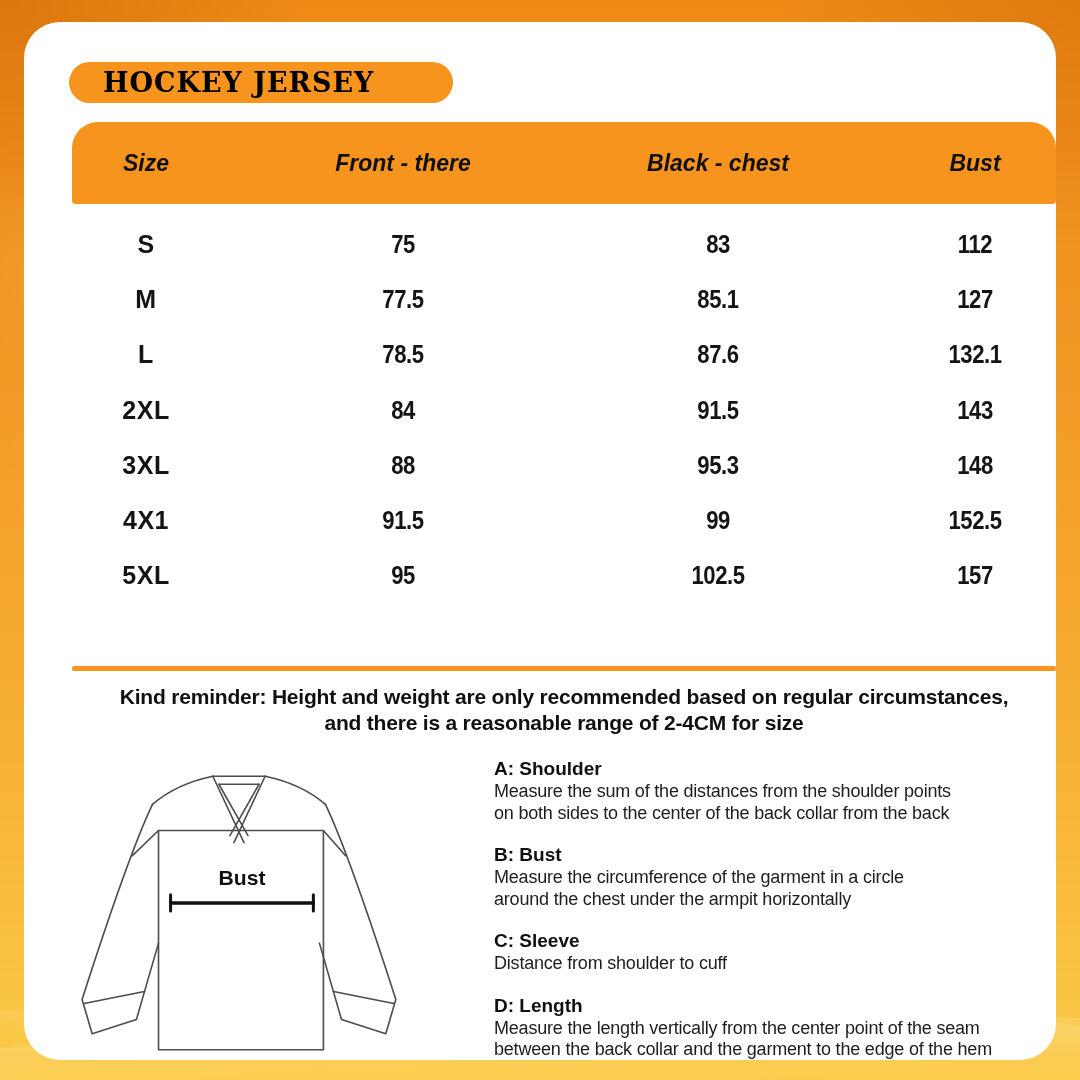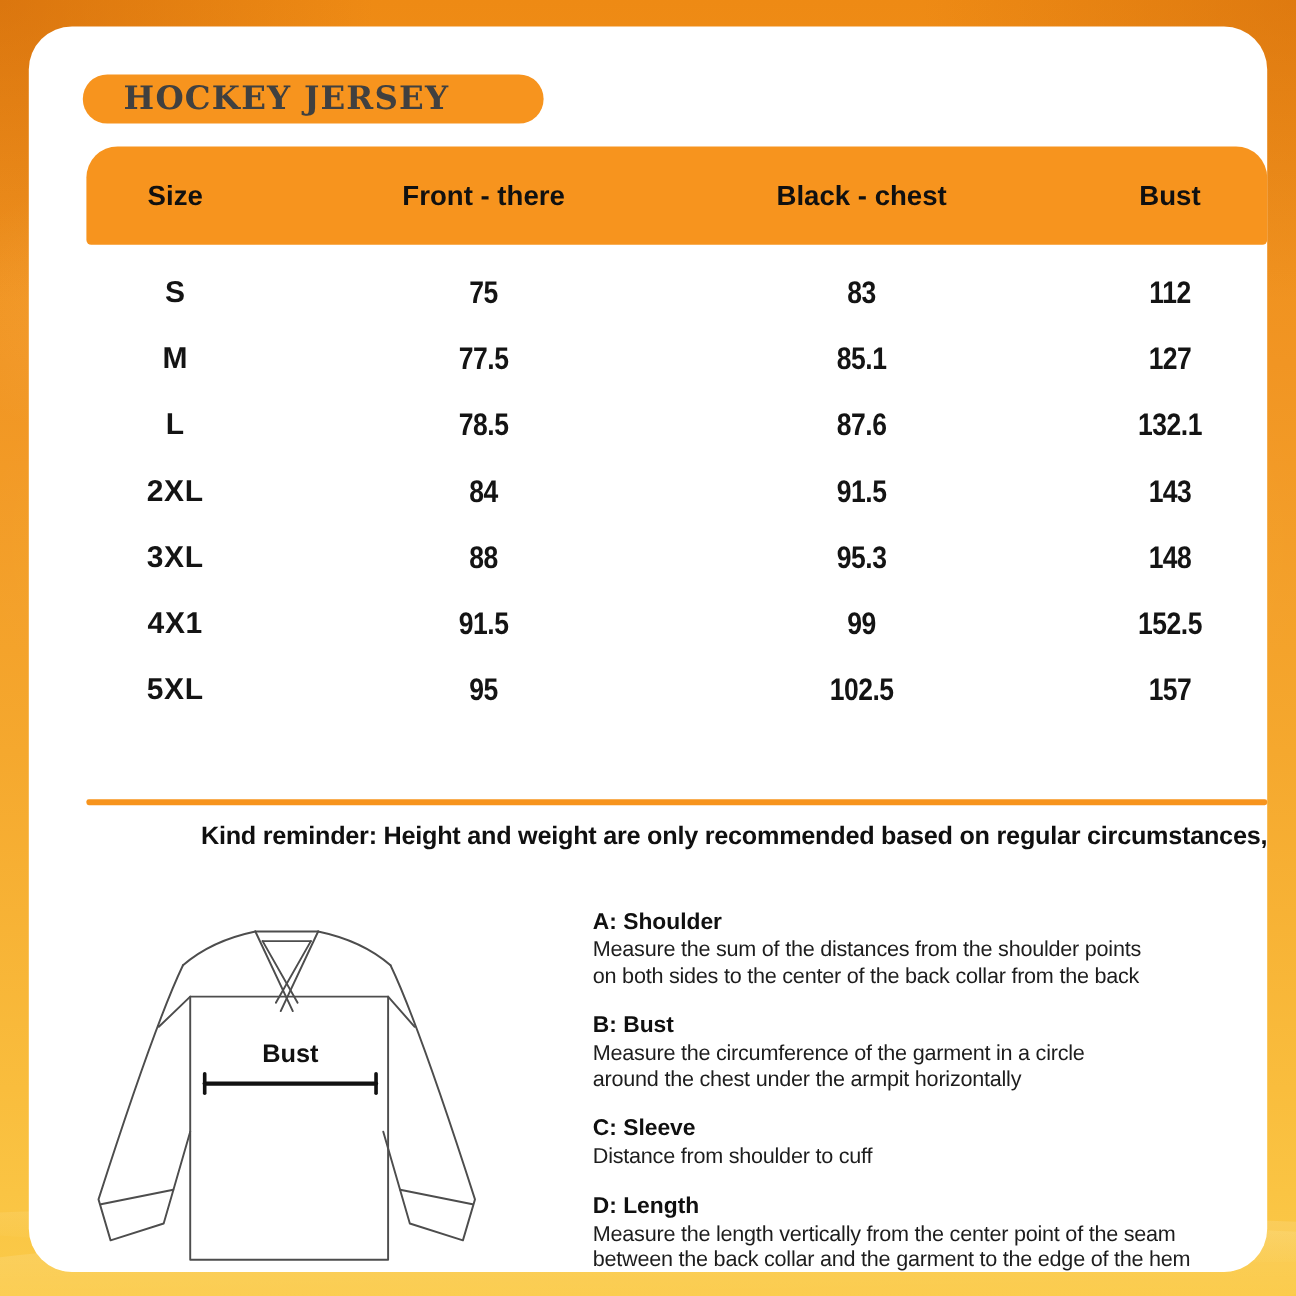--- a/index.html
+++ b/index.html
@@ -18,41 +18,41 @@
   .swirl-2{left:-80px;bottom:30px;width:1300px;height:40px;border-radius:50%;
     background:linear-gradient(180deg,rgba(255,244,200,0.35),rgba(255,244,200,0));transform:rotate(1deg);opacity:.45;}
   .swirl-3{left:-60px;top:130px;width:500px;height:260px;border-radius:50%;
     background:radial-gradient(closest-side,rgba(255,230,160,0.18),rgba(255,230,160,0));}
 
   .card{position:absolute;left:24px;top:22px;width:1032px;height:1038px;
     background:#ffffff;border-radius:36px;}
 
   .badge{position:absolute;left:45px;top:40px;width:384px;height:41px;
     background:#F7941E;border-radius:21px;display:flex;align-items:center;}
-  .badge span{font-family:"DejaVu Serif", serif;font-weight:bold;color:#404040;
+  .badge span{font-family:"DejaVu Serif", serif;font-weight:bold;color:#000000;
     font-size:27px;letter-spacing:1px;padding-left:34px;white-space:nowrap;}
 
   .thead{position:absolute;left:48px;top:100px;width:984px;height:82px;
-    background:#F7941E;border-radius:26px 26px 4px 4px;}
+    background:#F7941E;border-radius:26px 26px 4px 4px;font-style:italic;}
   .thead span{position:absolute;top:50%;transform:translate(-50%,-50%);
     font-size:23px;font-weight:700;color:#101010;white-space:nowrap;}
 
   .tbody{position:absolute;left:48px;top:194px;width:984px;height:443px;}
   .trow{position:relative;height:55.3px;}
   .cell{position:absolute;top:50%;transform:translate(-50%,-50%);
     color:#141414;white-space:nowrap;}
   .lbl{font-size:25px;font-weight:700;letter-spacing:.5px;}
   .num{font-size:26px;font-weight:700;letter-spacing:-.5px;
     transform:translate(-50%,-50%) scaleX(.85);}
   .p1{left:74px;} .p2{left:331px;} .p3{left:646px;} .p4{left:903px;}
 
   .divider{position:absolute;left:48px;top:644px;width:984px;height:5px;
     background:#F7941D;border-radius:2px;}
 
-  .reminder{position:absolute;left:48px;top:662px;width:984px;text-align:right;
+  .reminder{position:absolute;left:48px;top:662px;width:984px;text-align:center;
     font-size:21px;font-weight:700;color:#101010;line-height:26px;letter-spacing:-.2px;}
 
   .jersey{position:absolute;left:42px;top:738px;}
 
   .meas{position:absolute;left:470px;top:736px;width:600px;}
   .meas-item{margin-bottom:20px;}
   .meas-title{font-size:19px;font-weight:700;color:#101010;line-height:22px;margin-bottom:1px;}
   .meas-desc{font-size:18px;color:#1d1d1d;line-height:21.5px;white-space:pre-line;letter-spacing:-.2px;}
 </style>
 </head>
@@ -117,20 +117,21 @@
       <span class="cell num p2">95</span>
       <span class="cell num p3">102.5</span>
       <span class="cell num p4">157</span>
     </div>
   </div>
 
   <div class="divider"></div>
 
   <div class="reminder">
     <div>Kind reminder: Height and weight are only recommended based on regular circumstances,</div>
+    <div>and there is a reasonable range of 2-4CM for size</div>
   </div>
 
   <svg class="jersey" width="362" height="312" viewBox="0 0 360 310" fill="none" stroke="#4d4d4d" stroke-width="1.6" stroke-linejoin="round" stroke-linecap="round">
 
     <rect x="92" y="70" width="164" height="218"></rect>
 
     <path d="M146,16 L198,16"></path>
     <path d="M152,24 L192,24"></path>
     <path d="M146,16 L177,82"></path>
     <path d="M198,16 L167,82"></path>

